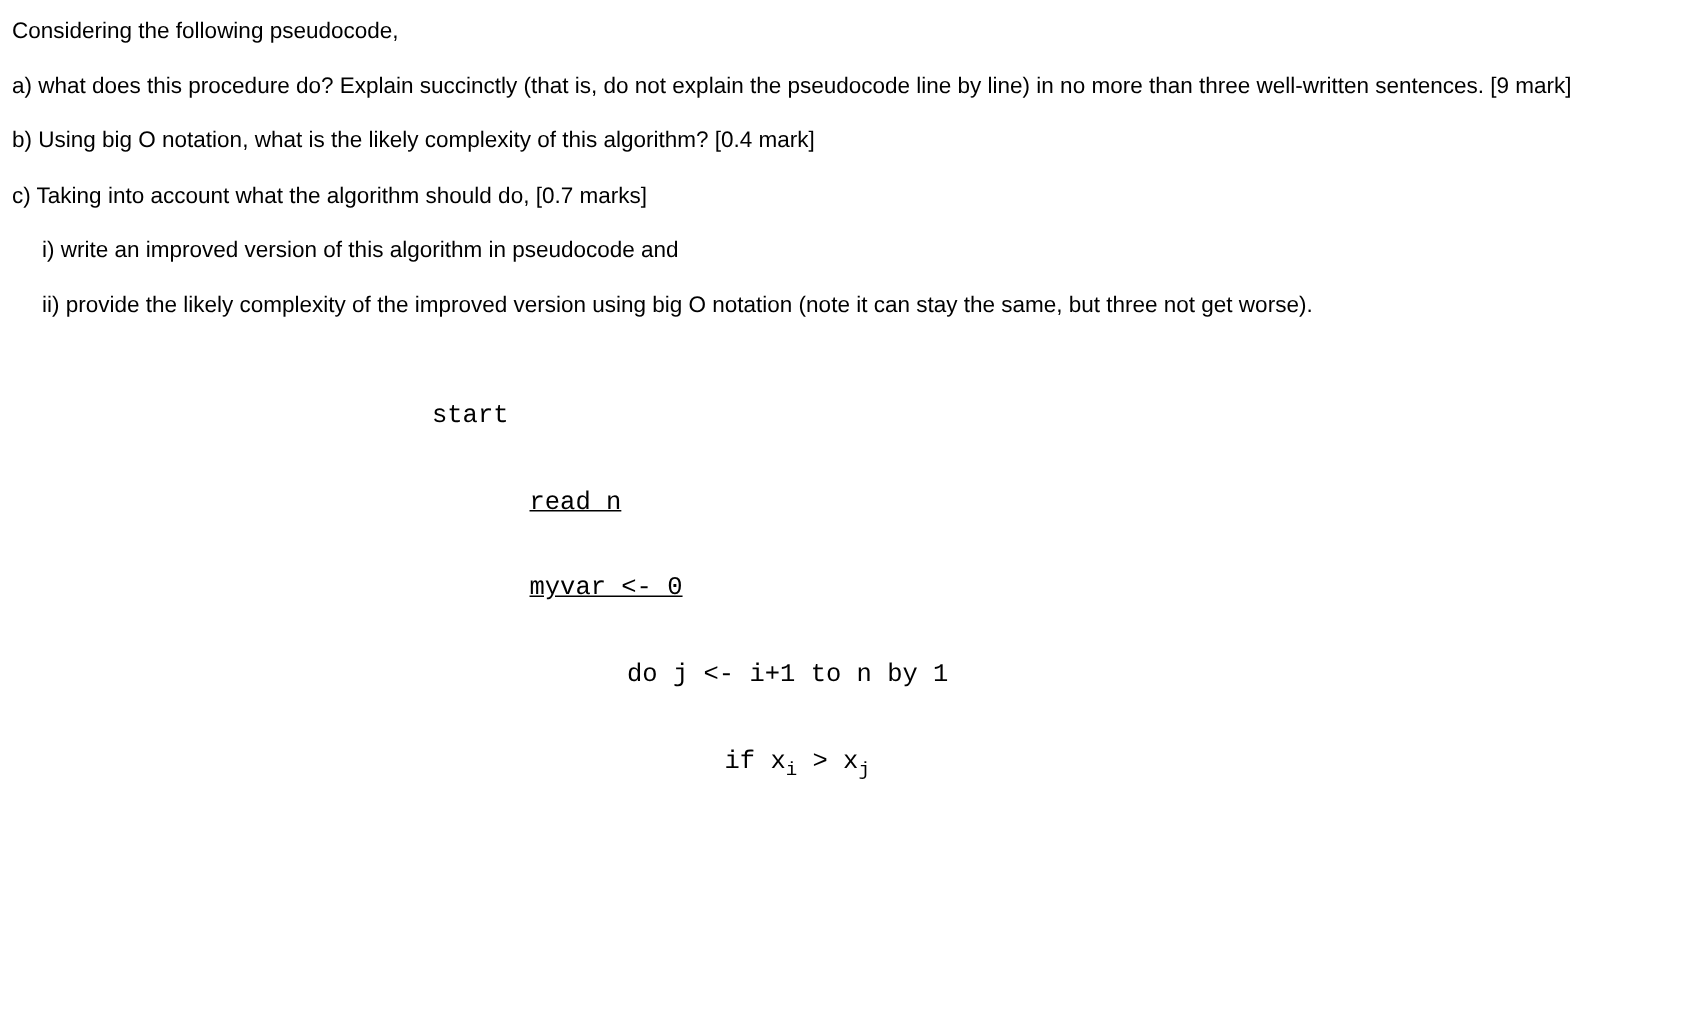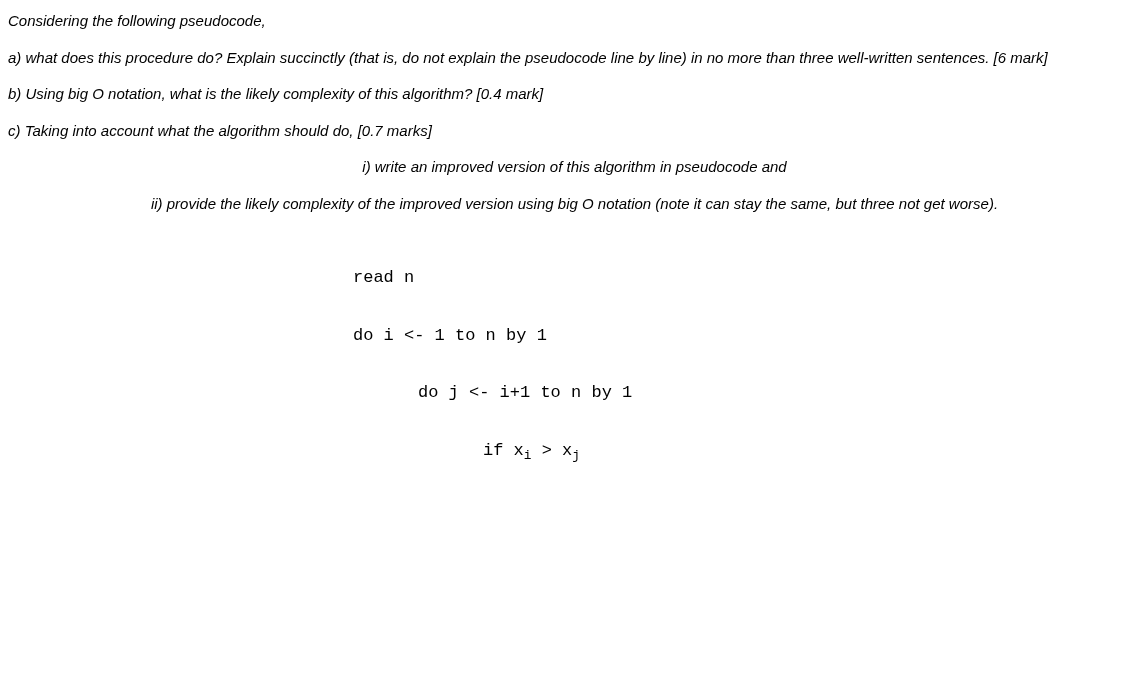--- a/index.html
+++ b/index.html
@@ -11,61 +11,61 @@
       font-family: Arial, Helvetica, sans-serif;
       font-size: 15px;
       line-height: 1.5;
       color: #000;
       background: #fff;
       padding: 10px 8px;
       width: 1129px;
     }
     .question-text {
       margin-bottom: 14px;
-      font-style: italic;
     }
     .indent-1 {
       padding-left: 20px;
-      text-align: center;
     }
     .code-block {
       font-family: 'Courier New', Courier, monospace;
       font-size: 17px;
       line-height: 1.7;
       margin-top: 20px;
       margin-left: 280px;
       white-space: pre;
     }
     .code-indent-1 {
       padding-left: 65px;
+      text-decoration: underline;
     }
     .code-indent-2 {
       padding-left: 130px;
     }
     .code-indent-3 {
       padding-left: 195px;
     }
     sub {
       font-size: 0.75em;
       vertical-align: sub;
     }
   </style>
 </head>
 <body>
 
 <p class="question-text">Considering the following pseudocode,</p>
-<p class="question-text">a) what does this procedure do? Explain succinctly (that is, do not explain the pseudocode line by line) in no more than three well-written sentences. [6 mark]</p>
+<p class="question-text">a) what does this procedure do? Explain succinctly (that is, do not explain the pseudocode line by line) in no more than three well-written sentences. [9 mark]</p>
 <p class="question-text">b) Using big O notation, what is the likely complexity of this algorithm? [0.4 mark]</p>
 <p class="question-text">c)  Taking into account what the algorithm should do, [0.7 marks]</p>
 <p class="question-text indent-1">i) write an improved version of this algorithm in pseudocode and</p>
 <p class="question-text indent-1">ii) provide the likely complexity of the improved version using big O notation (note it can stay the same, but three not get worse).</p>
 
 <div class="code-block">
+<div>start</div>
 <div class="code-indent-1">read n</div>
-<div class="code-indent-1">do i &lt;- 1 to n by 1</div>
+<div class="code-indent-1">myvar &lt;- 0</div>
 <div class="code-indent-2">do j &lt;- i+1 to n by 1</div>
 <div class="code-indent-3"><span>if x</span><sub>i</sub><span> &gt; x</span><sub>j</sub></div>
 
 
 
 
 
 </div>
 
 </body></html>

